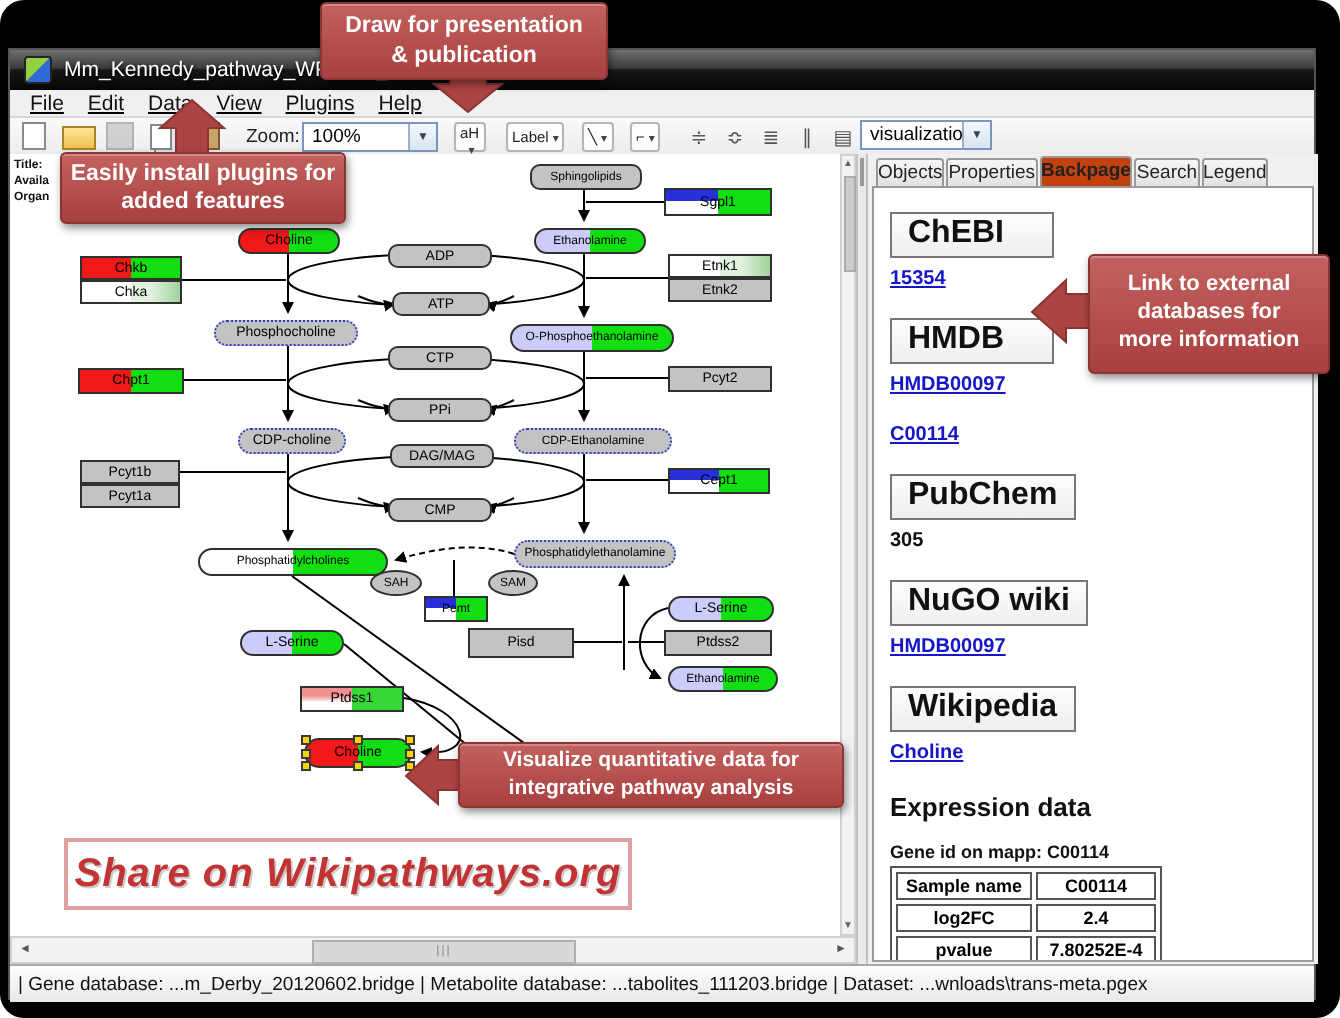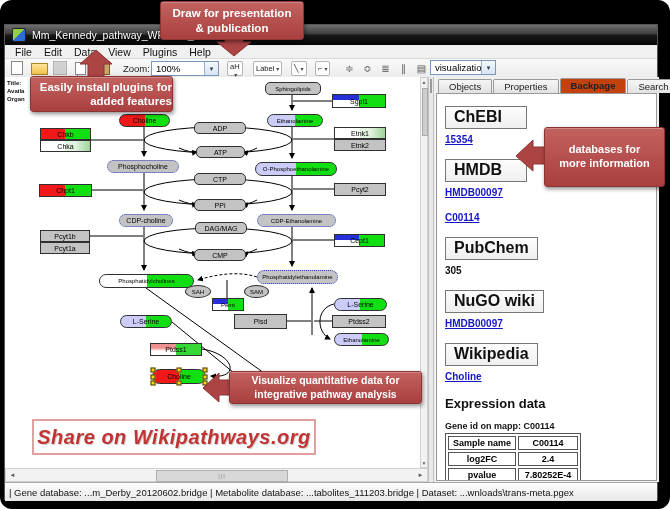--- a/index.html
+++ b/index.html
@@ -2,21 +2,21 @@
 <html><head>
 <meta charset="utf-8">
 <style>
   html,body{margin:0;padding:0;background:#fff;font-family:"Liberation Sans",sans-serif;}
   .stage{position:relative;width:670px;height:509px;background:#000;border-radius:12px;overflow:hidden;}
   
   .window{position:absolute;left:4px;top:24px;width:654px;height:476px;background:#f0f0f0;border:1px solid #555;box-sizing:border-box;}
   .titlebar{position:absolute;left:0;top:0;width:100%;height:20px;background:linear-gradient(#6f6f6f,#3c3c3c 45%,#181818 50%,#050505);display:flex;align-items:center;color:#fff;}
   .appicon{width:12px;height:12px;margin:0 6px 0 7px;border-radius:2px;background:linear-gradient(135deg,#8fd13f 0 48%,#2e6bd6 48%);border:1px solid #222;}
   .title{font-size:10.5px;text-shadow:0 1px 2px #000;white-space:nowrap;}
-  .menubar{position:absolute;left:0;top:20px;width:100%;height:14px;background:#f0f0f0;border-bottom:1px solid #d9d9d9;display:flex;align-items:center;padding-left:4px;box-sizing:border-box;}
+  .menubar{position:absolute;left:0;top:20px;width:100%;height:14px;background:#f0f0f0;border-bottom:1px solid #d9d9d9;display:flex;align-items:center;padding-left:4px;box-sizing:border-box;text-decoration:underline;}
   .menuitem{font-size:10.5px;color:#111;padding:0 6px;cursor:default;}
   .toolbar{position:absolute;left:0;top:34px;width:100%;height:18px;background:linear-gradient(#fafafa,#ececec);border-bottom:1px solid #cfcfcf;}
   
   .ic{position:absolute;top:2px;width:15px;height:14px;display:inline-block;}
   .ic.disabled{opacity:.45;filter:grayscale(1);}
   .new-file-icon{left:6px;background:#fff;border:1px solid #8a8a8a;width:10px;height:12px;top:2px;}
   .open-file-icon{left:26px;background:linear-gradient(#ffe49a,#f0c04a);border:1px solid #a98624;height:10px;top:4px;}
   .save-icon{left:48px;background:#9fa8b0;border:1px solid #667;width:12px;height:12px;top:2px;}
   .copy-icon{left:70px;background:#fff;border:1px solid #888;width:9px;height:11px;top:3px;box-shadow:3px 2px 0 #dfe6ef,3px 2px 0 1px #788;}
   .paste-icon{left:92px;background:#c9a468;border:1px solid #7c5c28;width:11px;height:12px;top:2px;}
@@ -48,41 +48,41 @@
   .vthumb{position:absolute;left:1px;top:10px;width:4px;height:46px;background:#cdcdcd;border:1px solid #aaa;}
   .varrow{position:absolute;left:0;width:6px;height:8px;font-size:5px;color:#666;text-align:center;line-height:8px;}
   .splitter{position:absolute;left:423px;top:0;width:6px;height:405px;background:#e9e9e9;border-left:1px solid #c2c2c2;border-right:1px solid #c2c2c2;box-sizing:border-box;}
   .spl-h{position:absolute;left:1px;top:2px;width:2px;height:14px;background:#9a9a9a;}
   .hscroll{position:absolute;left:0;top:391px;width:423px;height:14px;background:#f2f2f2;border:1px solid #d0d0d0;box-sizing:border-box;}
   .harrow{position:absolute;top:1px;width:13px;height:10px;font-size:6px;color:#555;text-align:center;line-height:10px;}
   .hthumb{position:absolute;left:150px;top:1px;width:130px;height:10px;background:#d8d8d8;border:1px solid #b0b0b0;display:flex;align-items:center;justify-content:center;font-size:6px;color:#888;letter-spacing:1px;}
   
   .rightpanel{position:absolute;left:429px;top:0;width:225px;height:405px;background:#f0f0f0;}
   .tabs{position:absolute;left:4px;top:1px;height:15px;display:flex;align-items:flex-end;}
-  .tab{font-size:9.5px;color:#222;background:linear-gradient(#f6f6f6,#e2e2e2);border:1px solid #9a9a9a;border-bottom:none;padding:1px 10px 1px;margin-right:1px;border-radius:2px 2px 0 0;}
+  .tab{font-size:9.5px;color:#222;background:linear-gradient(#f6f6f6,#e2e2e2);border:1px solid #9a9a9a;border-bottom:none;padding:1px 0 1px;margin-right:1px;border-radius:2px 2px 0 0;}
   .tab.active{background:#c2410c;font-weight:bold;padding-bottom:2px;}
   .panelcontent{position:absolute;left:2px;top:16px;width:221px;height:388px;background:#fff;border:1px solid #9a9a9a;box-sizing:border-box;padding:12px 0 0 8px;overflow:hidden;}
   .section{margin-bottom:14px;}
   .secheader{display:inline-block;min-width:64px;border:1px solid #777;background:linear-gradient(#fdfdfd,#efefef);font-size:16px;font-weight:bold;color:#111;padding:1px 8px 2px;margin-bottom:5px;}
   .secvalue{font-size:10px;font-weight:bold;color:#111;}
   .secvalue.link{color:#1515cc;text-decoration:underline;cursor:pointer;}
   .expr-heading{font-size:13px;font-weight:bold;color:#111;margin:2px 0 10px;}
   .gene-id{font-size:9px;font-weight:bold;color:#111;margin-bottom:2px;}
   #exprtable{border-collapse:separate;border-spacing:2px;border:1px solid #555;background:#fff;}
   #exprtable td{border:1px solid #555;font-size:9px;font-weight:bold;text-align:center;padding:1px 4px;min-width:50px;}
   
   .statusbar{position:absolute;left:0;top:457px;width:100%;height:19px;background:linear-gradient(#fdfdfd,#e8e8e8);border-top:1px solid #a8a8a8;font-size:9.5px;color:#111;display:flex;align-items:center;padding-left:4px;box-sizing:border-box;white-space:nowrap;overflow:hidden;}
   
   .arrows{position:absolute;left:0;top:0;z-index:40;pointer-events:none;}
   .callout{position:absolute;z-index:50;background:linear-gradient(#c2625f,#a93f3f);border:1px solid #8a3434;border-radius:3px;box-shadow:1px 2px 4px rgba(0,0,0,.45),inset 0 1px 0 rgba(255,255,255,.25);color:#fff;text-align:center;display:flex;flex-direction:column;justify-content:center;}
   .coline{font-weight:bold;line-height:1.25;}
   #co-draw{left:160px;top:1px;width:142px;height:37px;}
   #co-draw .coline{font-size:11.5px;}
   #co-plugins{left:30px;top:76px;width:141px;height:34px;}
-  #co-plugins .coline{font-size:11.5px;text-align:right;}
+  #co-plugins .coline{font-size:11.5px;}
   #co-link{left:544px;top:127px;width:119px;height:58px;}
   #co-link .coline{font-size:11px;}
   #co-visualize{left:229px;top:371px;width:191px;height:31px;}
   #co-visualize .coline{font-size:10.5px;}
   .share{position:absolute;left:32px;top:419px;width:284px;height:36px;z-index:50;background:#fff;border:2px solid #dfa0a0;box-sizing:border-box;display:flex;align-items:center;justify-content:center;font-size:20px;font-weight:bold;font-style:italic;color:#c23434;letter-spacing:.5px;text-shadow:1px 1px 0 rgba(0,0,0,.2);}
 </style>
 </head>
 <body>
 
 <div class="stage">
@@ -285,20 +285,21 @@
 
   <div class="callout" id="co-draw">
       <div class="coline">Draw for presentation</div>
       <div class="coline">&amp; publication</div>
     </div>
   <div class="callout" id="co-plugins">
       <div class="coline">Easily install plugins for</div>
       <div class="coline">added features</div>
     </div>
   <div class="callout" id="co-link">
+      <div class="coline">Link  to external</div>
       <div class="coline">databases  for</div>
       <div class="coline">more information</div>
     </div>
   <div class="callout" id="co-visualize">
       <div class="coline">Visualize quantitative  data  for</div>
       <div class="coline">integrative pathway analysis</div>
     </div>
   <div class="share">Share on Wikipathways.org</div>
 </div>
 

